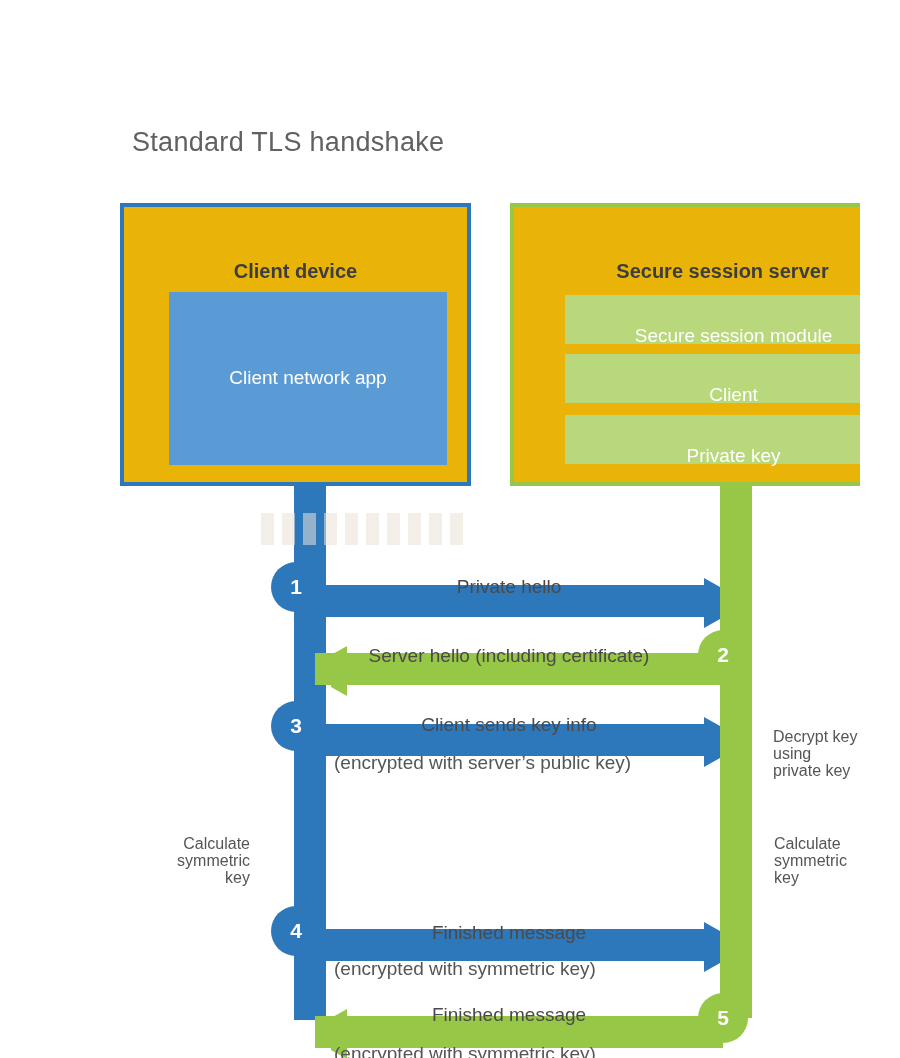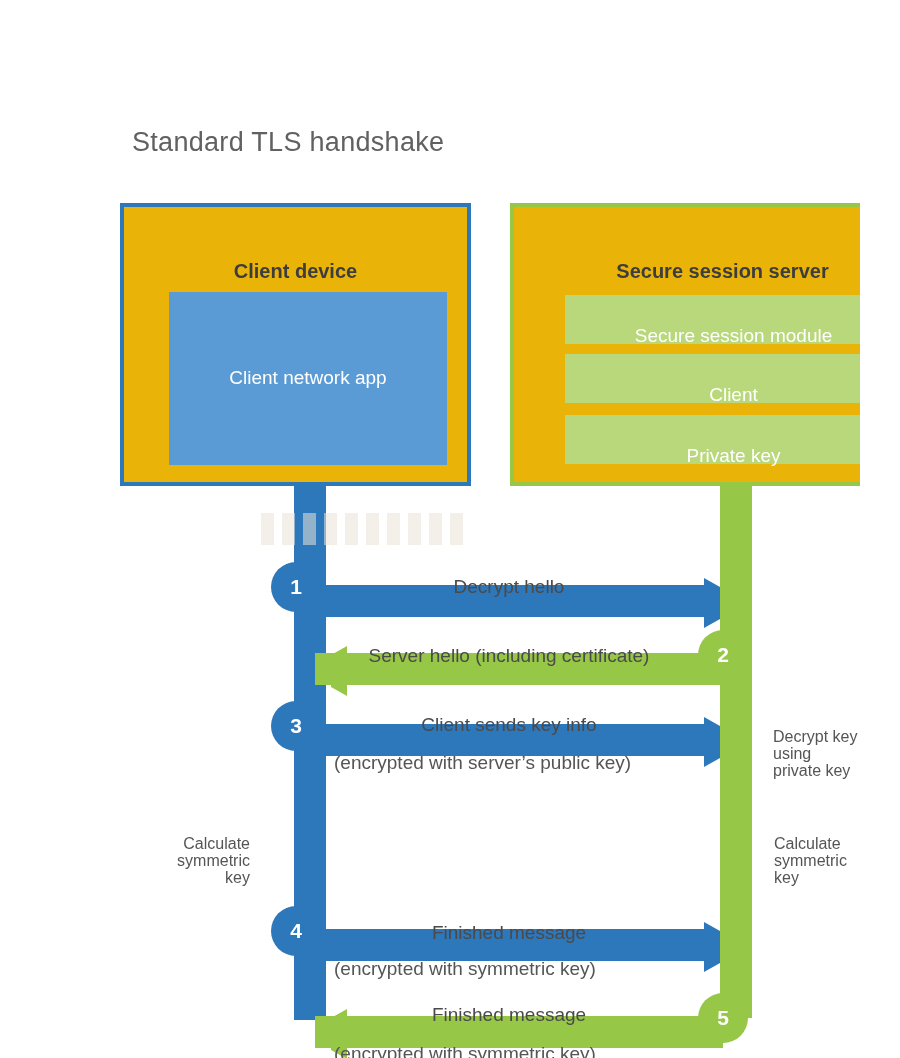--- a/index.html
+++ b/index.html
@@ -92,21 +92,21 @@
     <div class="module-bar m2">Private key</div>
   </div>
 
   <div class="lifeline client"></div>
   <div class="lifeline server"></div>
   <div class="ghost-dashes"></div>
 
   <div class="a1">
     <div class="arrow-line blue"></div>
     <div class="arrow-head right"></div>
-    <div class="msg-label l1">Decrypt hello</div>
+    <div class="msg-label l1">Private hello</div>
     <div class="step-circle blue c1">
       <span>1</span>
     </div>
   </div>
 
   <div class="a2">
     <div class="arrow-line green"></div>
     <div class="arrow-head left"></div>
     <div class="msg-label l2">Server hello (including certificate)</div>
     <div class="step-circle green c2">

